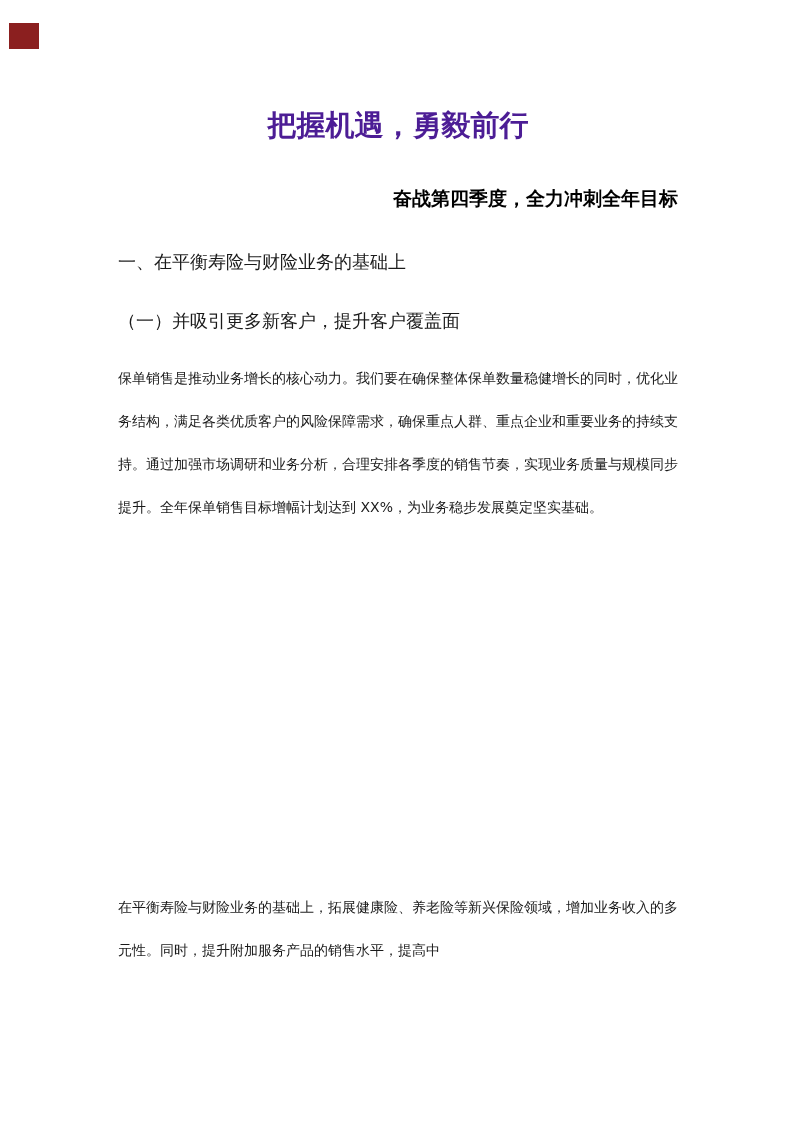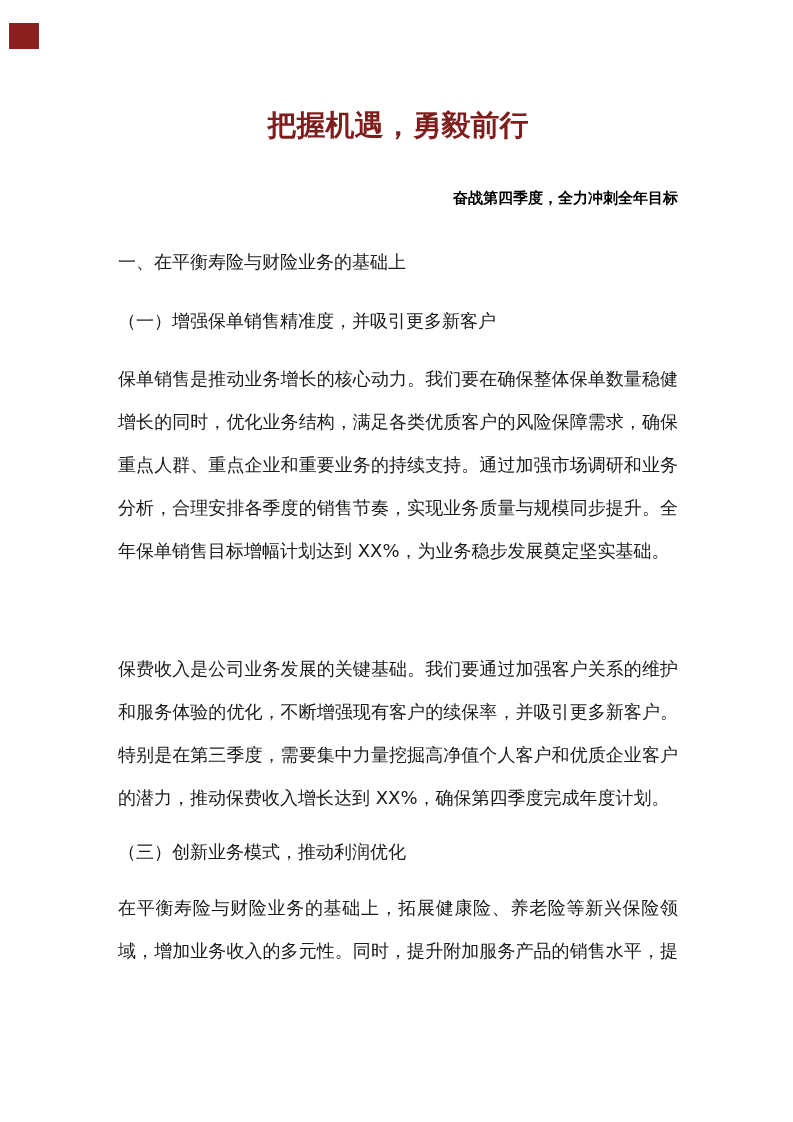--- a/index.html
+++ b/index.html
@@ -24,44 +24,44 @@
     position: absolute;
     left: 118px;
     width: 560px;
   }
   .doc-title {
     top: 103px;
     font-size: 29px;
     line-height: 44px;
     font-weight: 700;
     text-align: center;
-    color: #7f1d1d;
+    color: #4c1d95;
     white-space: nowrap;
   }
   .doc-subtitle {
     top: 183px;
-    font-size: 15px;
+    font-size: 19px;
     line-height: 30px;
     font-weight: 700;
     text-align: right;
     color: #000000;
     white-space: nowrap;
   }
   .heading {
     font-size: 18px;
     line-height: 26px;
     font-weight: 400;
     white-space: nowrap;
   }
   .pos-h1  { top: 249px; }
   .pos-h2a { top: 308px; }
   .pos-h2b { top: 592px; }
   .pos-h2c { top: 839px; }
   .para {
-    font-size: 18px;
+    font-size: 14px;
     line-height: 43px;
     font-weight: 400;
     text-align: justify;
     text-justify: inter-ideograph;
     overflow: hidden;
   }
   .pos-p1 { top: 357px; height: 215px; }
   .pos-p2 { top: 647px; height: 172px; }
   .pos-p3 { top: 886px; height: 90px; }
 </style>
@@ -71,24 +71,22 @@
 <div class="page" style="background: rgb(255, 255, 255);">
 
   <div class="corner-marker" style="background: rgb(139, 31, 31);"></div>
 
   <div class="block doc-title">把握机遇，勇毅前行</div>
 
   <div class="block doc-subtitle">奋战第四季度，全力冲刺全年目标</div>
 
   <div class="block heading pos-h1">一、在平衡寿险与财险业务的基础上</div>
 
-  <div class="block heading pos-h2a">（一）增强保单销售精准度，并吸引更多新客户</div>
+  <div class="block heading pos-h2a">（一）并吸引更多新客户，提升客户覆盖面</div>
 
   <div class="block para pos-p1">保单销售是推动业务增长的核心动力。我们要在确保整体保单数量稳健增长的同时，优化业务结构，满足各类优质客户的风险保障需求，确保重点人群、重点企业和重要业务的持续支持。通过加强市场调研和业务分析，合理安排各季度的销售节奏，实现业务质量与规模同步提升。全年保单销售目标增幅计划达到 XX%，为业务稳步发展奠定坚实基础。</div>
 
 
-  <div class="block para pos-p2">保费收入是公司业务发展的关键基础。我们要通过加强客户关系的维护和服务体验的优化，不断增强现有客户的续保率，并吸引更多新客户。特别是在第三季度，需要集中力量挖掘高净值个人客户和优质企业客户的潜力，推动保费收入增长达到 XX%，确保第四季度完成年度计划。</div>
 
-  <div class="block heading pos-h2c">（三）创新业务模式，推动利润优化</div>
 
   <div class="block para pos-p3">在平衡寿险与财险业务的基础上，拓展健康险、养老险等新兴保险领域，增加业务收入的多元性。同时，提升附加服务产品的销售水平，提高中</div>
 
 </div>
 
 </body></html>

